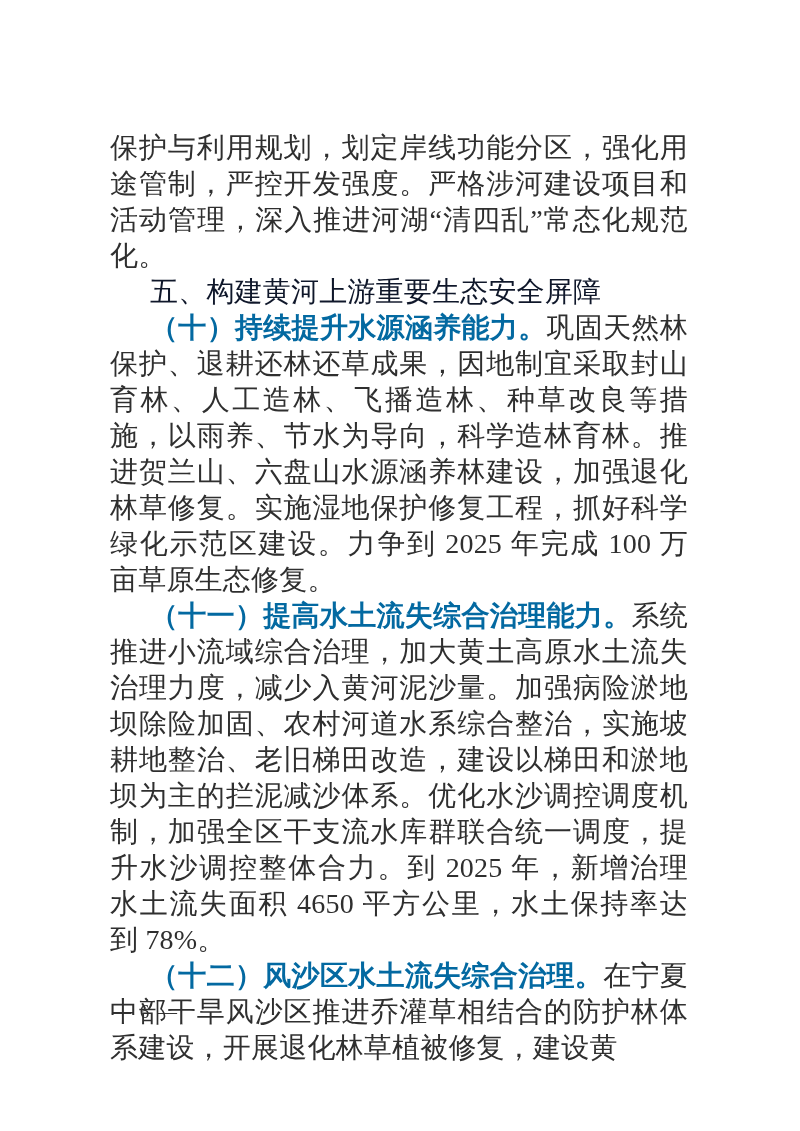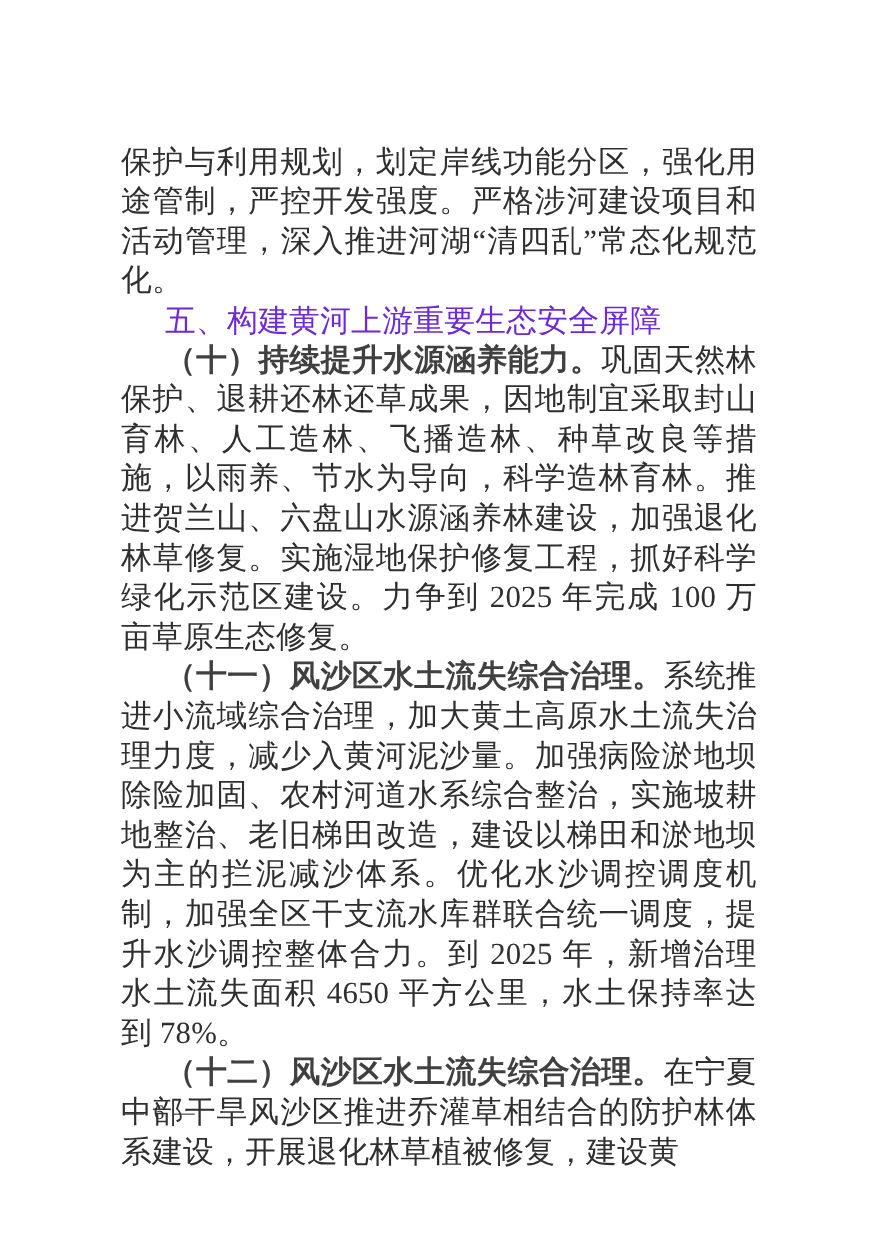--- a/index.html
+++ b/index.html
@@ -31,26 +31,26 @@
     text-align: justify;
     letter-spacing: 0.2px;
     word-break: break-all;
   }
   .indent {
     text-indent: 40px;
   }
   .section-heading {
     font-family: "Liberation Sans", sans-serif;
     font-weight: 700;
-    color: #6d28d9;
+    color: #0f172a;
     text-align: left;
   }
   .item-lead {
     font-weight: 700;
-    color: #404040;
+    color: #0369a1;
     margin-top: 36px;
   }
   .page-number {
     position: absolute;
     left: 112px;
     top: 1000px;
     font-size: 19px;
     line-height: 24px;
     color: #2f2f2f;
     letter-spacing: 2px;
@@ -63,20 +63,20 @@
 <div class="page">
   <div class="content">
 
     <p class="body-text">保护与利用规划，划定岸线功能分区，强化用途管制，严控开发强度。严格涉河建设项目和活动管理，深入推进河湖“清四乱”常态化规范化。</p>
 
     <h2 class="section-heading indent">五、构建黄河上游重要生态安全屏障</h2>
 
 
     <p class="body-text indent"><span class="item-lead">（十）持续提升水源涵养能力。</span><span>巩固天然林保护、退耕还林还草成果，因地制宜采取封山育林、人工造林、飞播造林、种草改良等措施，以雨养、节水为导向，科学造林育林。推进贺兰山、六盘山水源涵养林建设，加强退化林草修复。实施湿地保护修复工程，抓好科学绿化示范区建设。力争到 2025 年完成 100 万亩草原生态修复。</span></p>
 
-    <p class="body-text indent"><span class="item-lead">（十一）风沙区水土流失综合治理。</span><span>系统推进小流域综合治理，加大黄土高原水土流失治理力度，减少入黄河泥沙量。加强病险淤地坝除险加固、农村河道水系综合整治，实施坡耕地整治、老旧梯田改造，建设以梯田和淤地坝为主的拦泥减沙体系。优化水沙调控调度机制，加强全区干支流水库群联合统一调度，提升水沙调控整体合力。到 2025 年，新增治理水土流失面积 4650 平方公里，水土保持率达到 78%。</span></p>
+    <p class="body-text indent"><span class="item-lead">（十一）提高水土流失综合治理能力。</span><span>系统推进小流域综合治理，加大黄土高原水土流失治理力度，减少入黄河泥沙量。加强病险淤地坝除险加固、农村河道水系综合整治，实施坡耕地整治、老旧梯田改造，建设以梯田和淤地坝为主的拦泥减沙体系。优化水沙调控调度机制，加强全区干支流水库群联合统一调度，提升水沙调控整体合力。到 2025 年，新增治理水土流失面积 4650 平方公里，水土保持率达到 78%。</span></p>
 
     <p class="body-text indent"><span class="item-lead">（十二）风沙区水土流失综合治理。</span><span>在宁夏中部干旱风沙区推进乔灌草相结合的防护林体系建设，开展退化林草植被修复，建设黄</span></p>
 
   </div>
 
   <div class="page-number">— 6 —</div>
 </div>
 
 </body></html>

